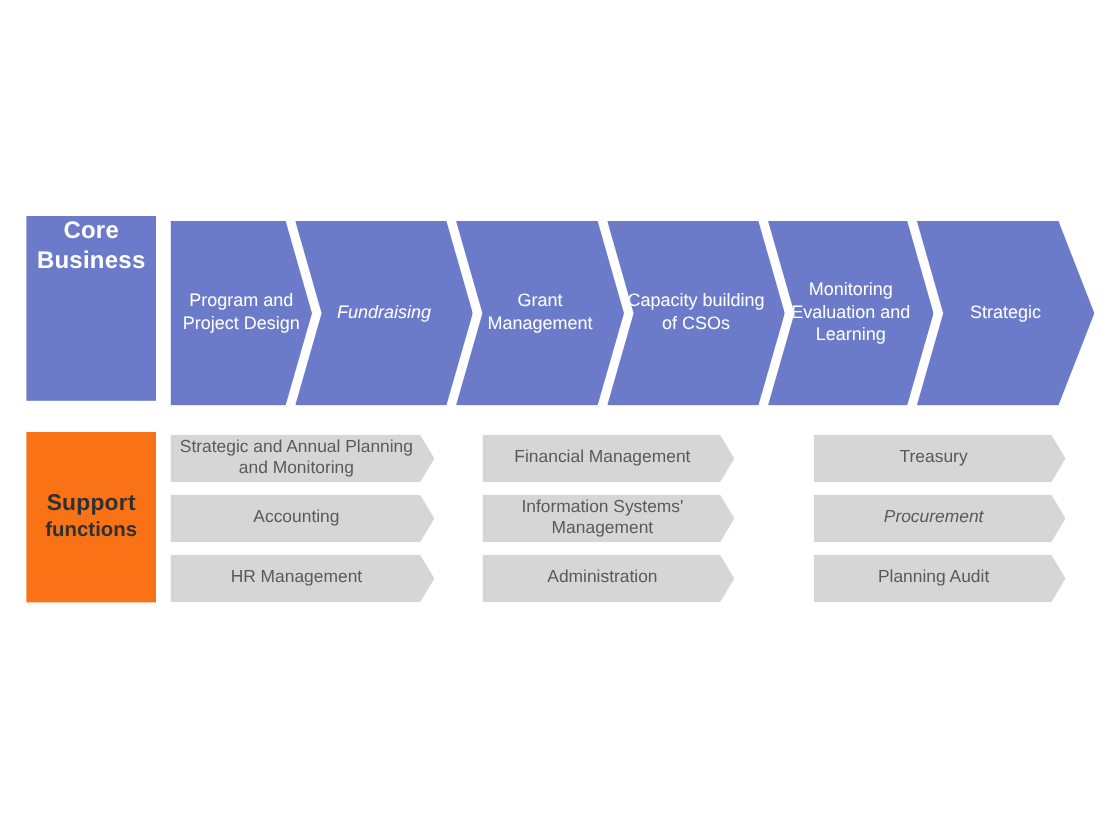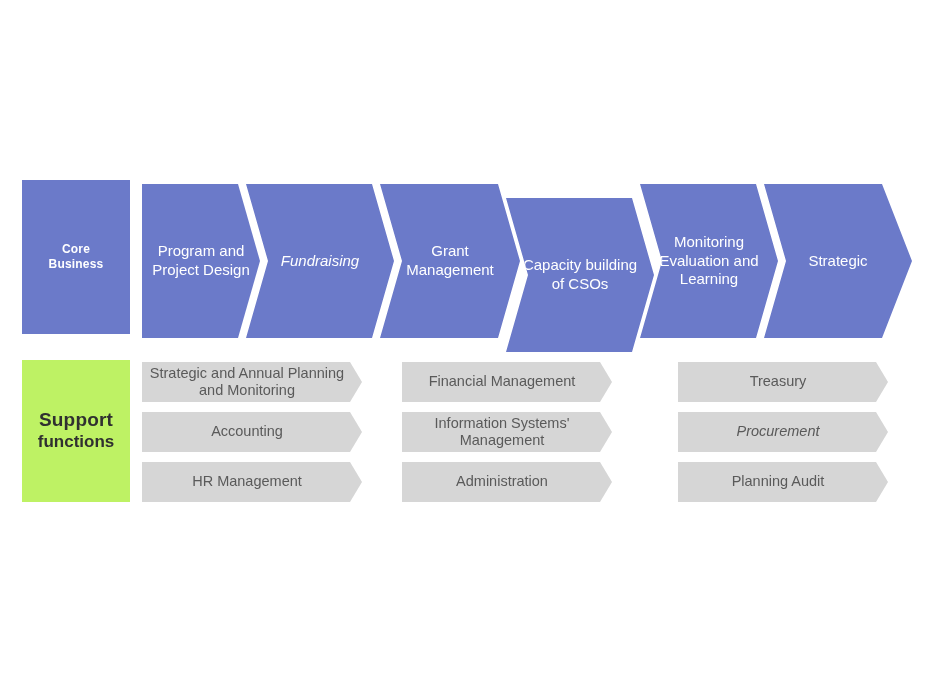--- a/index.html
+++ b/index.html
@@ -35,24 +35,23 @@
   .core-label {
     position: absolute;
     left: 0px;
     top: 0px;
     width: 108px;
     height: 154px;
     background: #6b7ac9;
     display: flex;
     flex-direction: column;
     align-items: center;
-    justify-content: center;
     color: #ffffff;
     font-weight: bold;
-    font-size: 12px;
+    font-size: 20px;
     line-height: 1.25;
     text-align: center;
     letter-spacing: .2px;
   }
 
   .chevrons {
     position: absolute;
     left: 120px;
     top: 4px;
     width: 766px;
@@ -97,21 +96,21 @@
     width: 886px;
     height: 142px;
   }
 
   .support-label {
     position: absolute;
     left: 0px;
     top: 0px;
     width: 108px;
     height: 142px;
-    background: #bef264;
+    background: #f97316;
     display: flex;
     flex-direction: column;
     align-items: center;
     justify-content: center;
     color: #303030;
     text-align: center;
   }
   .support-label .line1 {
     font-weight: bold;
     font-size: 19px;
@@ -171,21 +170,21 @@
     <div class="chevrons">
       <div class="chev first" style="left: 0px; width: 118px;">
         <span class="chev-text">Program and Project Design</span>
       </div>
       <div class="chev mid italic" style="left: 104px; width: 148px;">
         <span class="chev-text">Fundraising</span>
       </div>
       <div class="chev mid" style="left: 238px; width: 140px;">
         <span class="chev-text">Grant Management</span>
       </div>
-      <div class="chev mid" style="left: 364px; width: 148px; margin-top: 14px;">
+      <div class="chev mid" style="left: 364px; width: 148px;">
         <span class="chev-text">Capacity building of CSOs</span>
       </div>
       <div class="chev mid" style="left: 498px; width: 138px;">
         <span class="chev-text">Monitoring Evaluation and Learning</span>
       </div>
       <div class="chev last" style="left: 622px; width: 148px;">
         <span class="chev-text">Strategic</span>
       </div>
     </div>
   </div>

